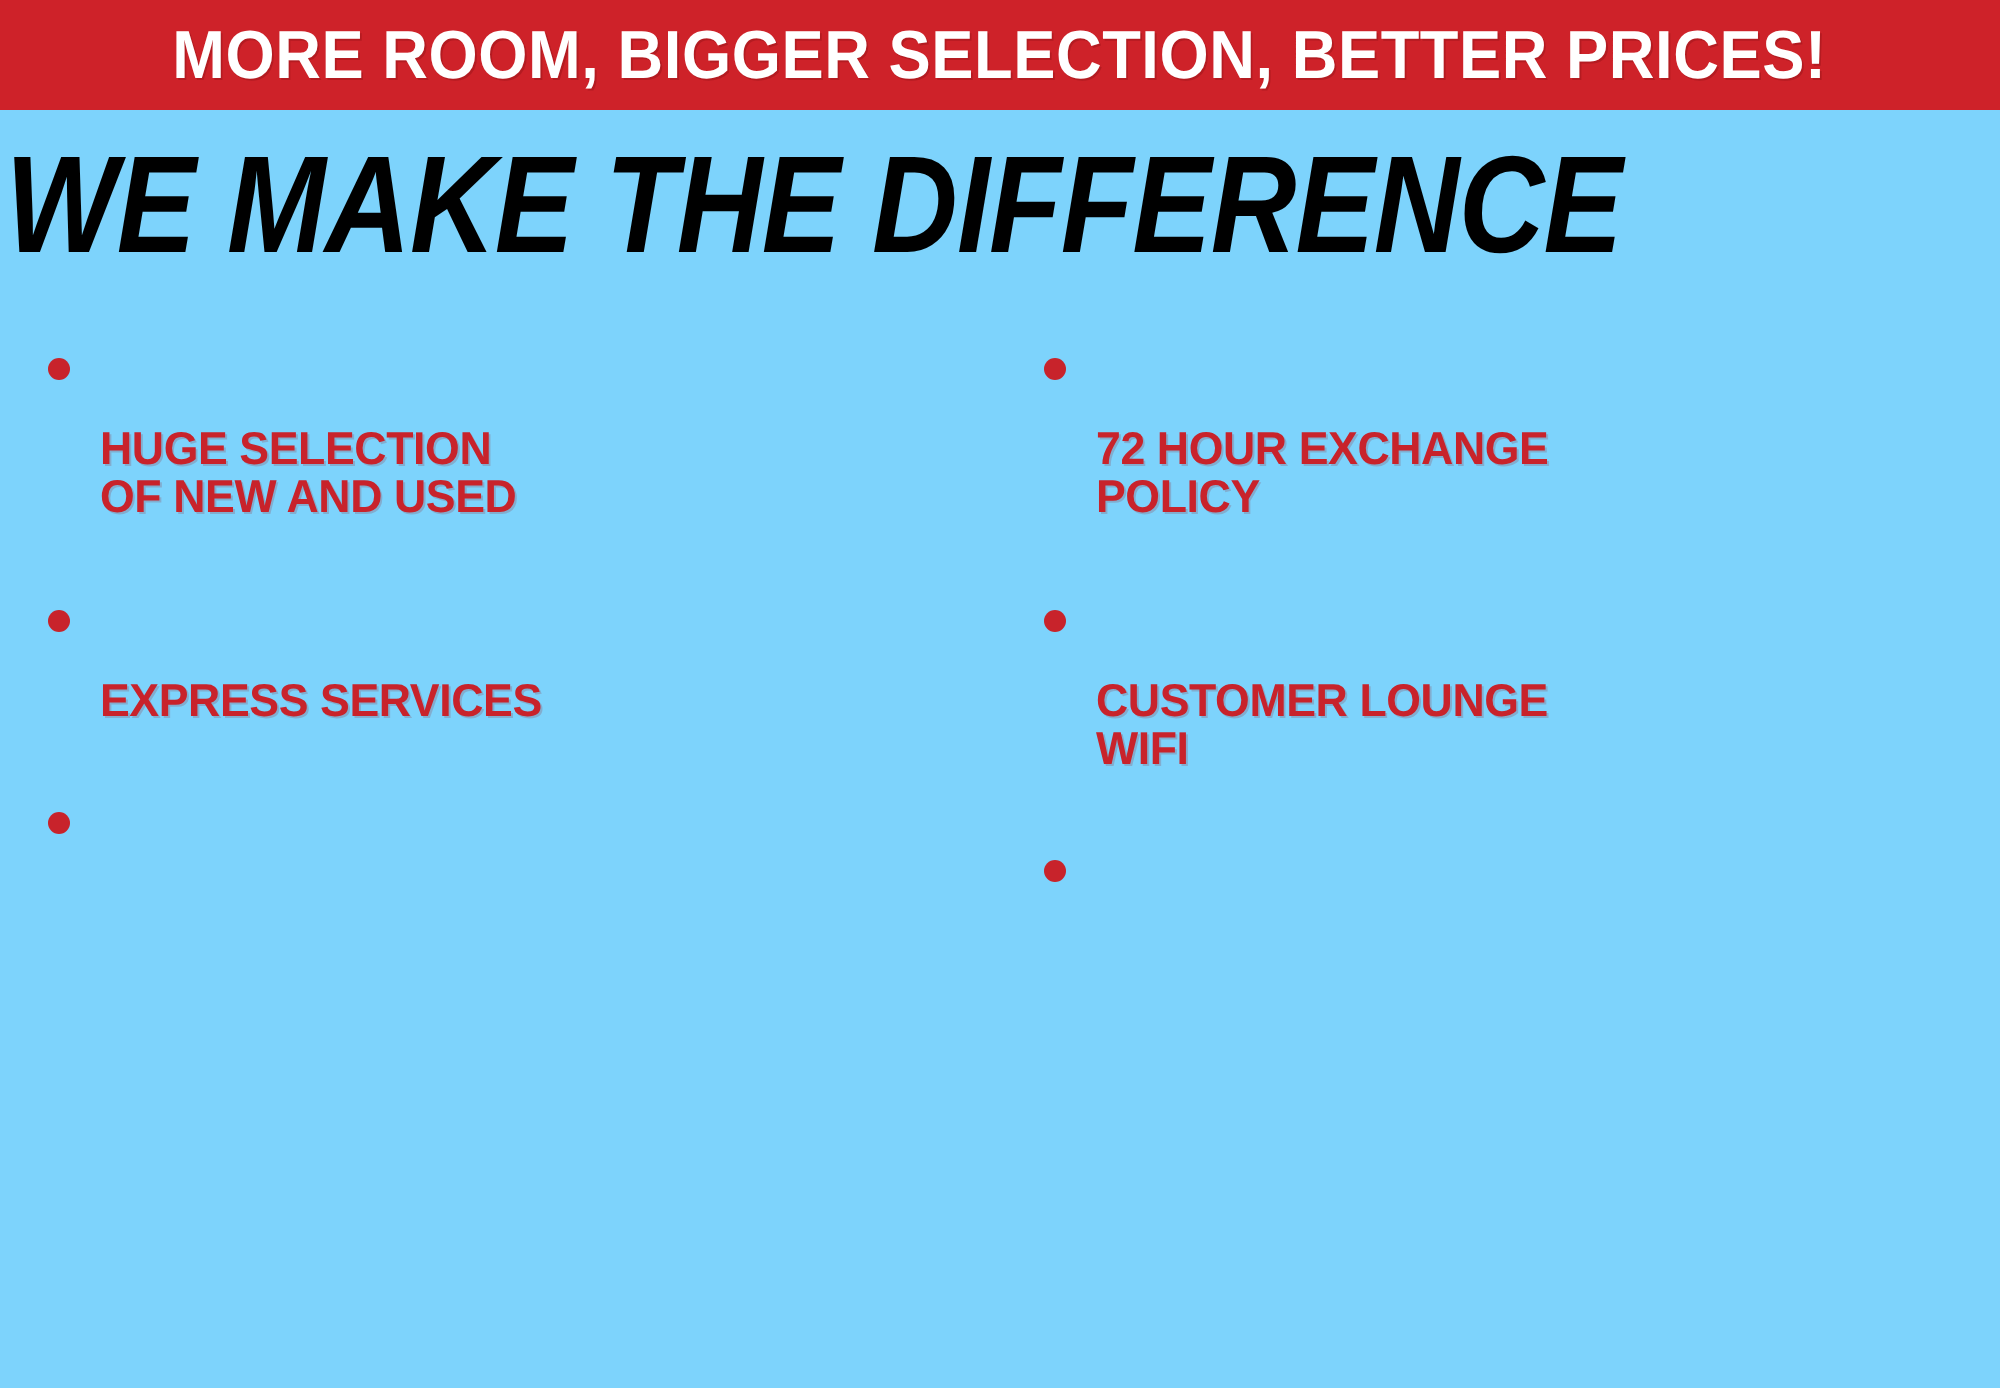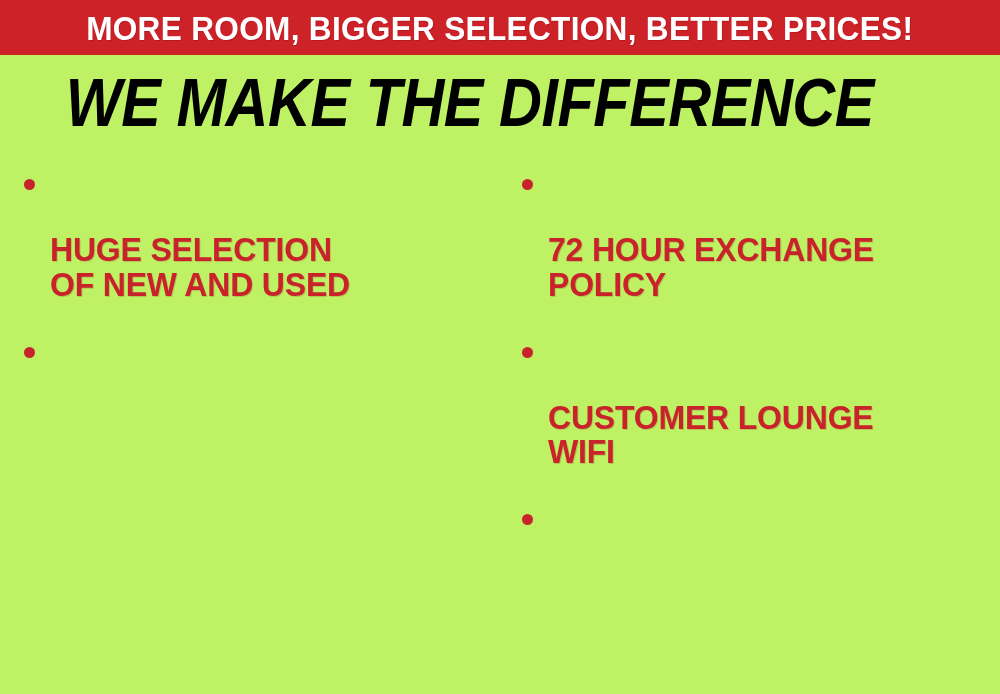--- a/index.html
+++ b/index.html
@@ -6,21 +6,21 @@
   html, body {
     margin: 0;
     padding: 0;
     background: #ffffff;
   }
 
   .poster {
     position: relative;
     width: 1000px;
     height: 694px;
-    background: #bef264;
+    background: #7dd3fc;
     overflow: hidden;
     font-family: "Liberation Sans", sans-serif;
     -webkit-font-smoothing: antialiased;
   }
 
   
   .banner {
     position: absolute;
     left: 0;
     top: 0;
@@ -47,21 +47,21 @@
 
   
   .headline-wrap {
     position: absolute;
     left: 0;
     top: 60px;
     width: 877px;
     height: 85px;
     display: flex;
     align-items: center;
-    justify-content: flex-start;
+    justify-content: flex-end;
   }
 
   .headline {
     color: #000000;
     font-family: "Liberation Sans", sans-serif;
     font-weight: 700;
     font-style: italic;
     font-size: 69px;
     line-height: 1;
     letter-spacing: -0.5px;
@@ -91,21 +91,21 @@
   .column--left  { padding-left: 14px; padding-right: 4px; padding-top: 12px; }
   .column--right { padding-left: 12px; padding-right: 0;  padding-top: 12px; }
 
   .benefit {
     position: relative;
     display: block;
     padding-left: 36px;
     color: #c8232b;
     font-family: "Liberation Sans", sans-serif;
     font-weight: 700;
-    font-size: 33px;
+    font-size: 23px;
     line-height: 1.05;
     letter-spacing: -0.2px;
     white-space: pre-line;
     text-shadow: 1px 1px 0 rgba(150, 25, 30, 0.20);
   }
 
   .column--left .benefit  { margin-bottom: 29px; }
   .column--right .benefit { margin-bottom: 29px; }
 
   .benefit .bullet {
@@ -140,20 +140,24 @@
   <div class="columns">
 
     <div class="column column--left">
       <div class="benefit">
         <span class="bullet"></span>
         <span class="benefit-text">HUGE SELECTION
 OF NEW AND USED</span>
       </div>
       <div class="benefit">
         <span class="bullet"></span>
+        <span class="benefit-text">EXPRESS SERVICES</span>
+      </div>
+      <div class="benefit">
+        <span class="bullet"></span>
         
       </div>
 
     </div>
 
     <div class="column column--right">
       <div class="benefit">
         <span class="bullet"></span>
         <span class="benefit-text">72 HOUR EXCHANGE
 POLICY</span>

